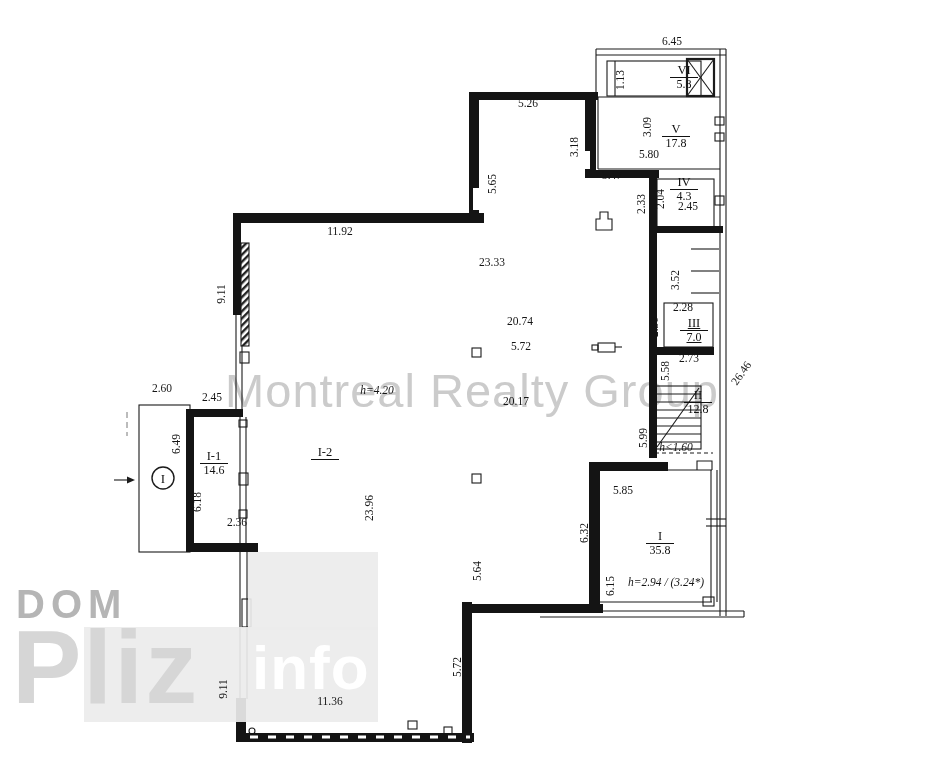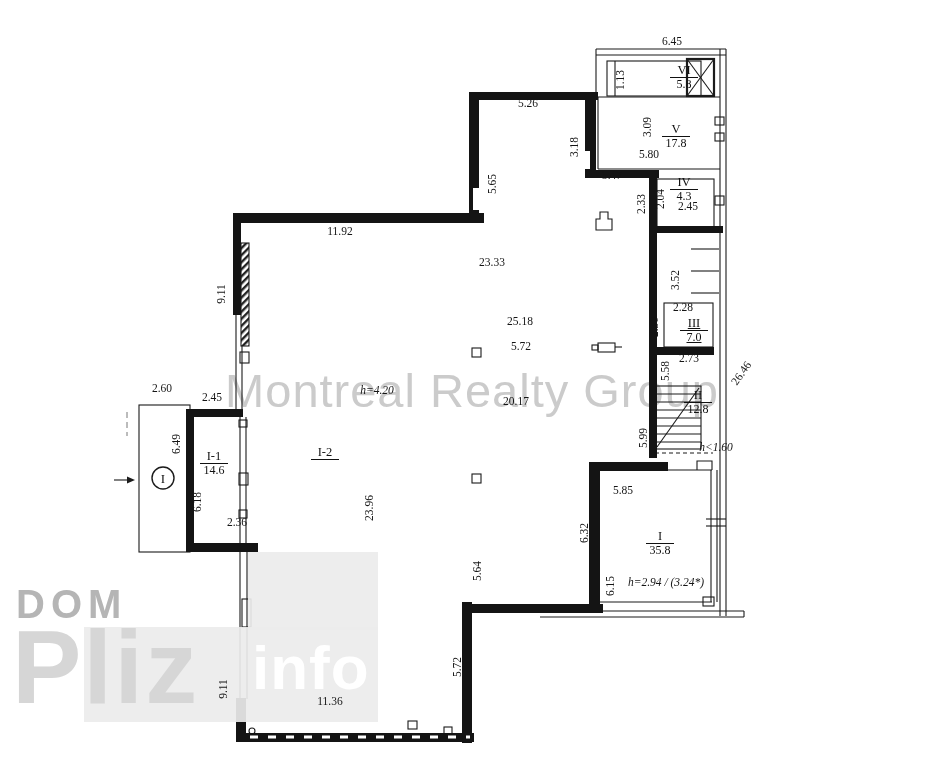--- a/index.html
+++ b/index.html
@@ -198,33 +198,33 @@
       <span class="dim" style="left: 612px; top: 175px; transform: translate(-50%, -50%) rotate(0deg);">3.47</span>
       <span class="dim" style="left: 492px; top: 184px; transform: translate(-50%, -50%) rotate(-90deg);">5.65</span>
       <span class="dim" style="left: 660px; top: 199px; transform: translate(-50%, -50%) rotate(-90deg);">2.04</span>
       <span class="dim" style="left: 641px; top: 204px; transform: translate(-50%, -50%) rotate(-90deg);">2.33</span>
       <span class="dim" style="left: 688px; top: 206px; transform: translate(-50%, -50%) rotate(0deg);">2.45</span>
       <span class="dim" style="left: 340px; top: 231px; transform: translate(-50%, -50%) rotate(0deg);">11.92</span>
       <span class="dim" style="left: 492px; top: 262px; transform: translate(-50%, -50%) rotate(0deg);">23.33</span>
       <span class="dim" style="left: 675px; top: 280px; transform: translate(-50%, -50%) rotate(-90deg);">3.52</span>
       <span class="dim" style="left: 221px; top: 294px; transform: translate(-50%, -50%) rotate(-90deg);">9.11</span>
       <span class="dim" style="left: 683px; top: 307px; transform: translate(-50%, -50%) rotate(0deg);">2.28</span>
-      <span class="dim" style="left: 520px; top: 321px; transform: translate(-50%, -50%) rotate(0deg);">25.18</span>
+      <span class="dim" style="left: 520px; top: 321px; transform: translate(-50%, -50%) rotate(0deg);">20.74</span>
       <span class="dim" style="left: 654px; top: 327px; transform: translate(-50%, -50%) rotate(-90deg);">2.30</span>
       <span class="dim" style="left: 521px; top: 346px; transform: translate(-50%, -50%) rotate(0deg);">5.72</span>
       <span class="dim" style="left: 689px; top: 358px; transform: translate(-50%, -50%) rotate(0deg);">2.73</span>
       <span class="dim" style="left: 665px; top: 371px; transform: translate(-50%, -50%) rotate(-90deg);">5.58</span>
       <span class="dim" style="left: 741px; top: 373px; transform: translate(-50%, -50%) rotate(-55deg);">26.46</span>
       <span class="dim" style="left: 162px; top: 388px; transform: translate(-50%, -50%) rotate(0deg);">2.60</span>
       <span class="dim it" style="left: 377px; top: 390px; transform: translate(-50%, -50%) rotate(0deg);">h=4.20</span>
       <span class="dim" style="left: 212px; top: 397px; transform: translate(-50%, -50%) rotate(0deg);">2.45</span>
       <span class="dim" style="left: 516px; top: 401px; transform: translate(-50%, -50%) rotate(0deg);">20.17</span>
       <span class="dim" style="left: 643px; top: 438px; transform: translate(-50%, -50%) rotate(-90deg);">5.99</span>
       <span class="dim" style="left: 176px; top: 444px; transform: translate(-50%, -50%) rotate(-90deg);">6.49</span>
-      <span class="dim it" style="left: 676px; top: 447px; transform: translate(-50%, -50%) rotate(0deg); margin-left: 40px;">h&lt;1.60</span>
+      <span class="dim it" style="left: 676px; top: 447px; transform: translate(-50%, -50%) rotate(0deg);">h&lt;1.60</span>
       <span class="dim" style="left: 623px; top: 490px; transform: translate(-50%, -50%) rotate(0deg);">5.85</span>
       <span class="dim" style="left: 197px; top: 502px; transform: translate(-50%, -50%) rotate(-90deg);">6.18</span>
       <span class="dim" style="left: 369px; top: 508px; transform: translate(-50%, -50%) rotate(-90deg);">23.96</span>
       <span class="dim" style="left: 237px; top: 522px; transform: translate(-50%, -50%) rotate(0deg);">2.36</span>
       <span class="dim" style="left: 584px; top: 533px; transform: translate(-50%, -50%) rotate(-90deg);">6.32</span>
       <span class="dim" style="left: 477px; top: 571px; transform: translate(-50%, -50%) rotate(-90deg);">5.64</span>
       <span class="dim it" style="left: 666px; top: 582px; transform: translate(-50%, -50%) rotate(0deg);">h=2.94 / (3.24*)</span>
       <span class="dim" style="left: 610px; top: 586px; transform: translate(-50%, -50%) rotate(-90deg);">6.15</span>
       <span class="dim" style="left: 457px; top: 667px; transform: translate(-50%, -50%) rotate(-90deg);">5.72</span>
       <span class="dim" style="left: 223px; top: 689px; transform: translate(-50%, -50%) rotate(-90deg);">9.11</span>

